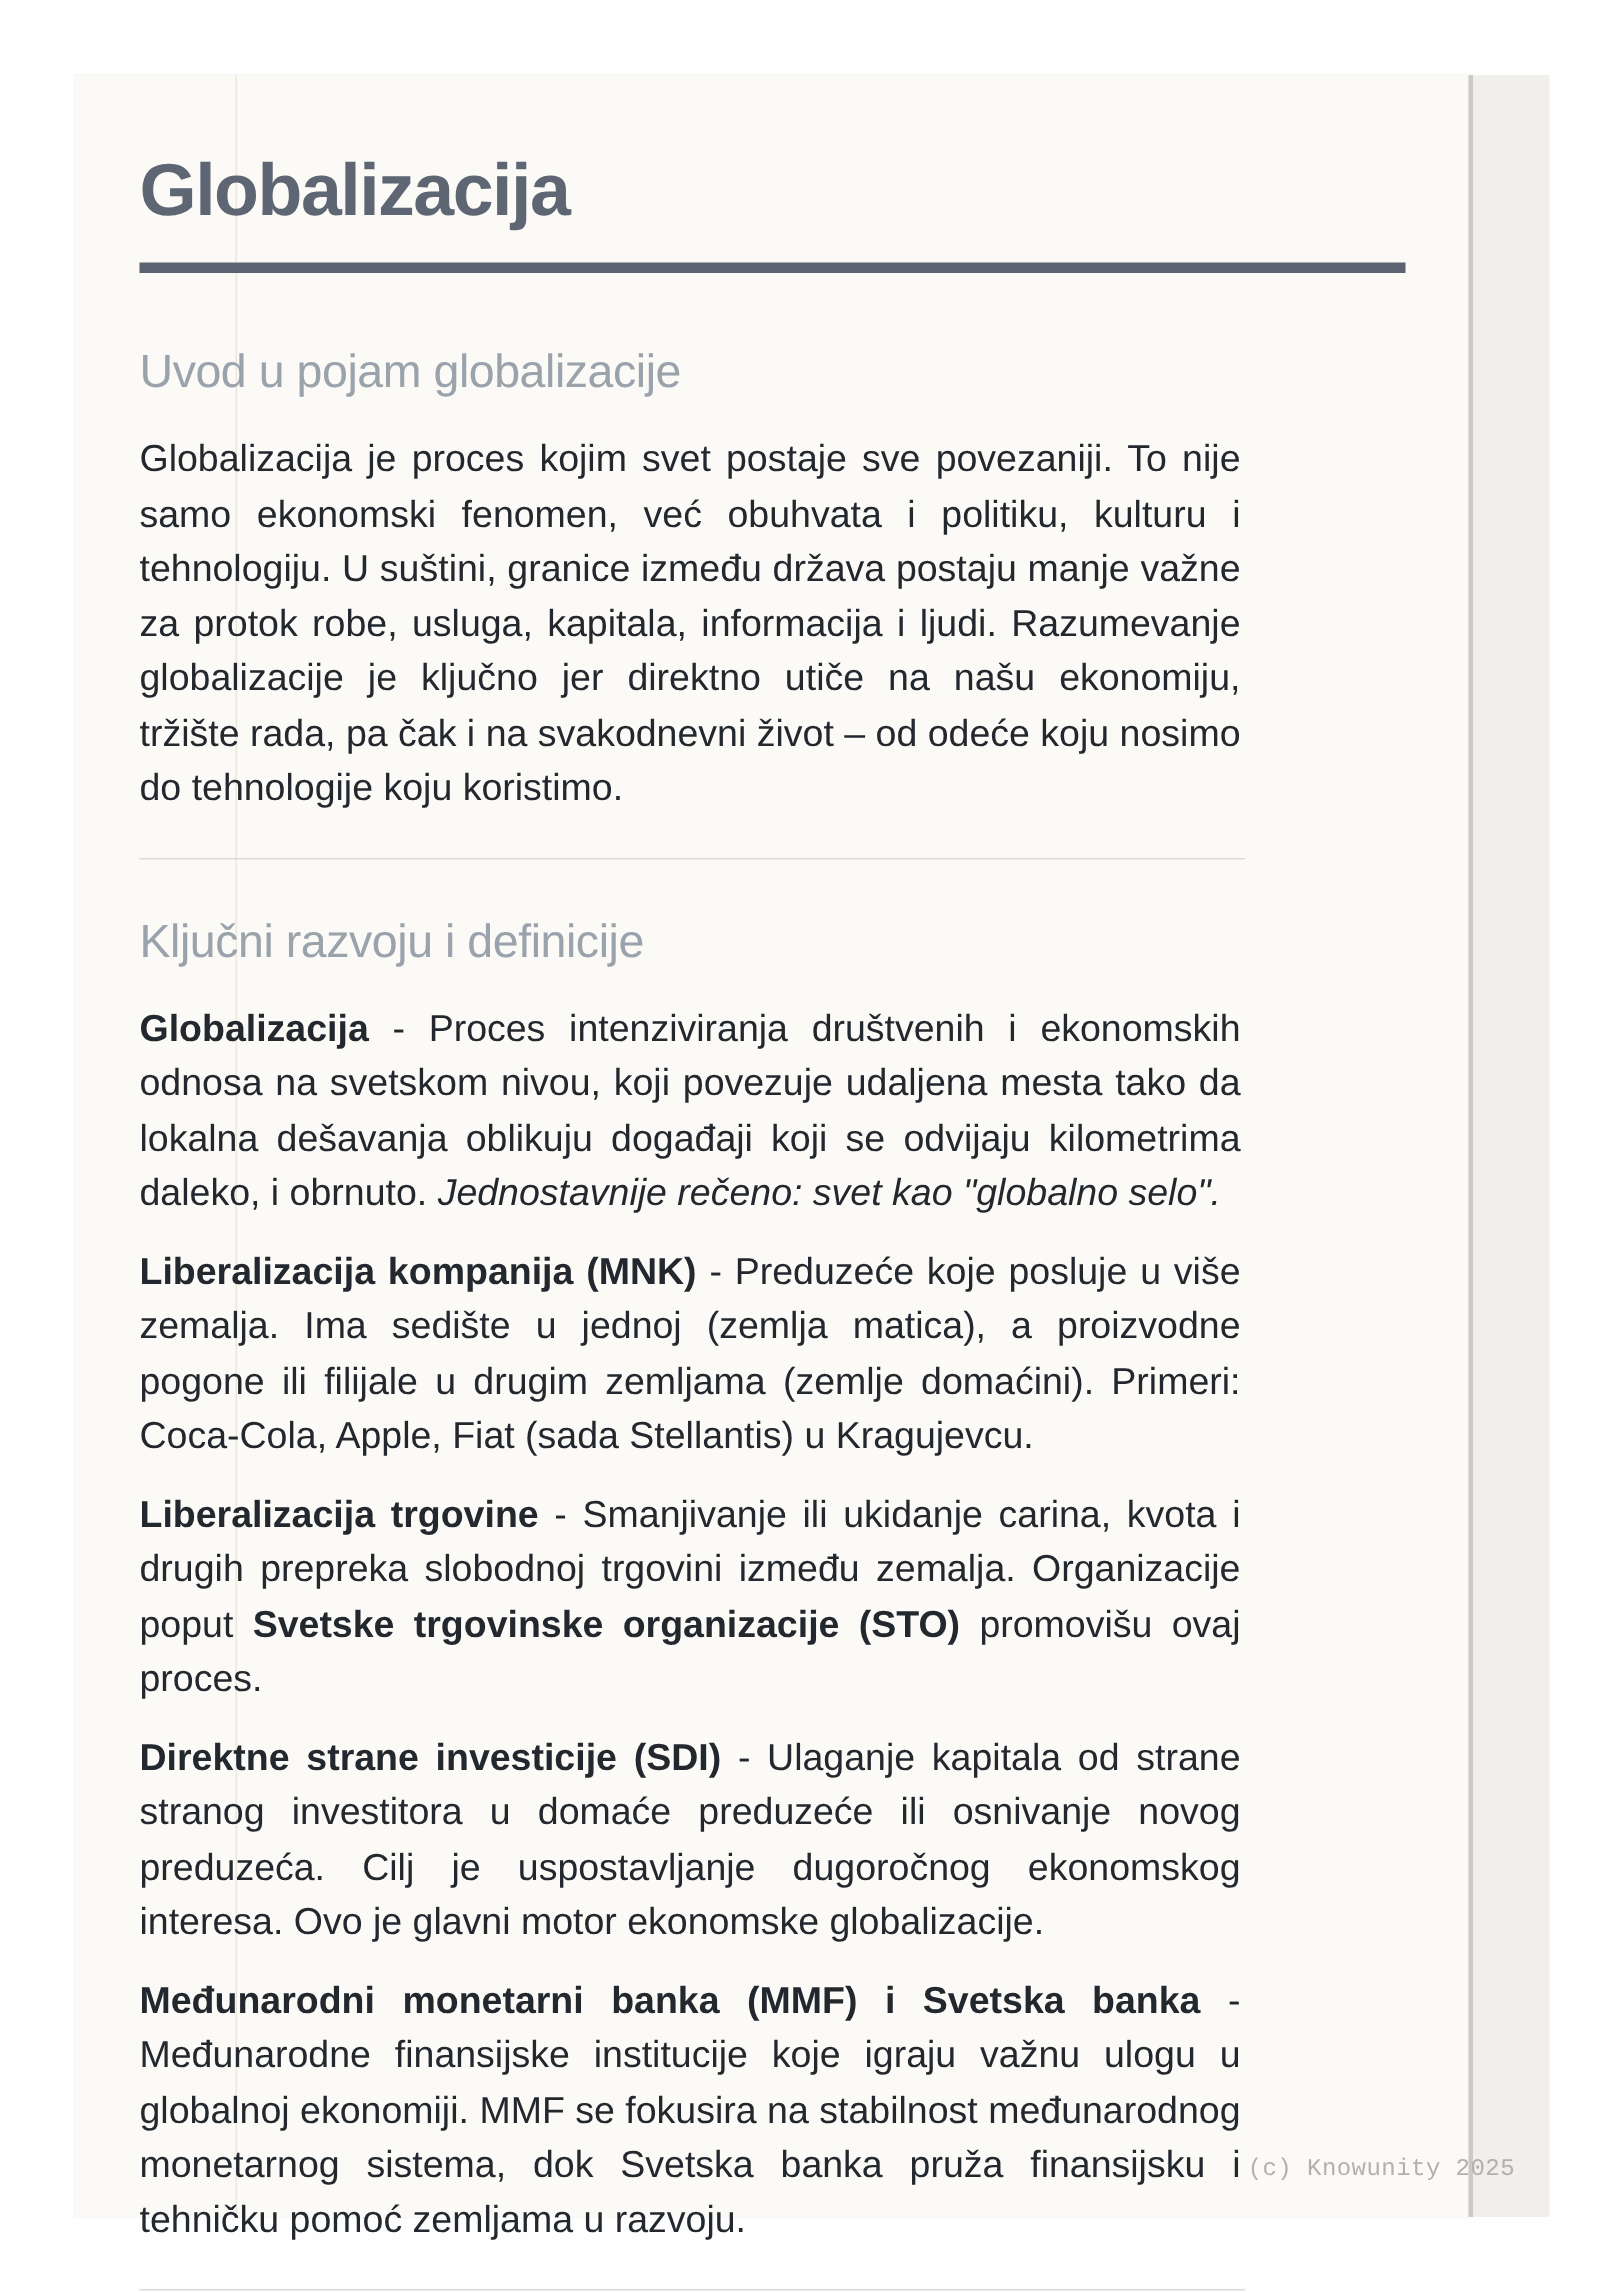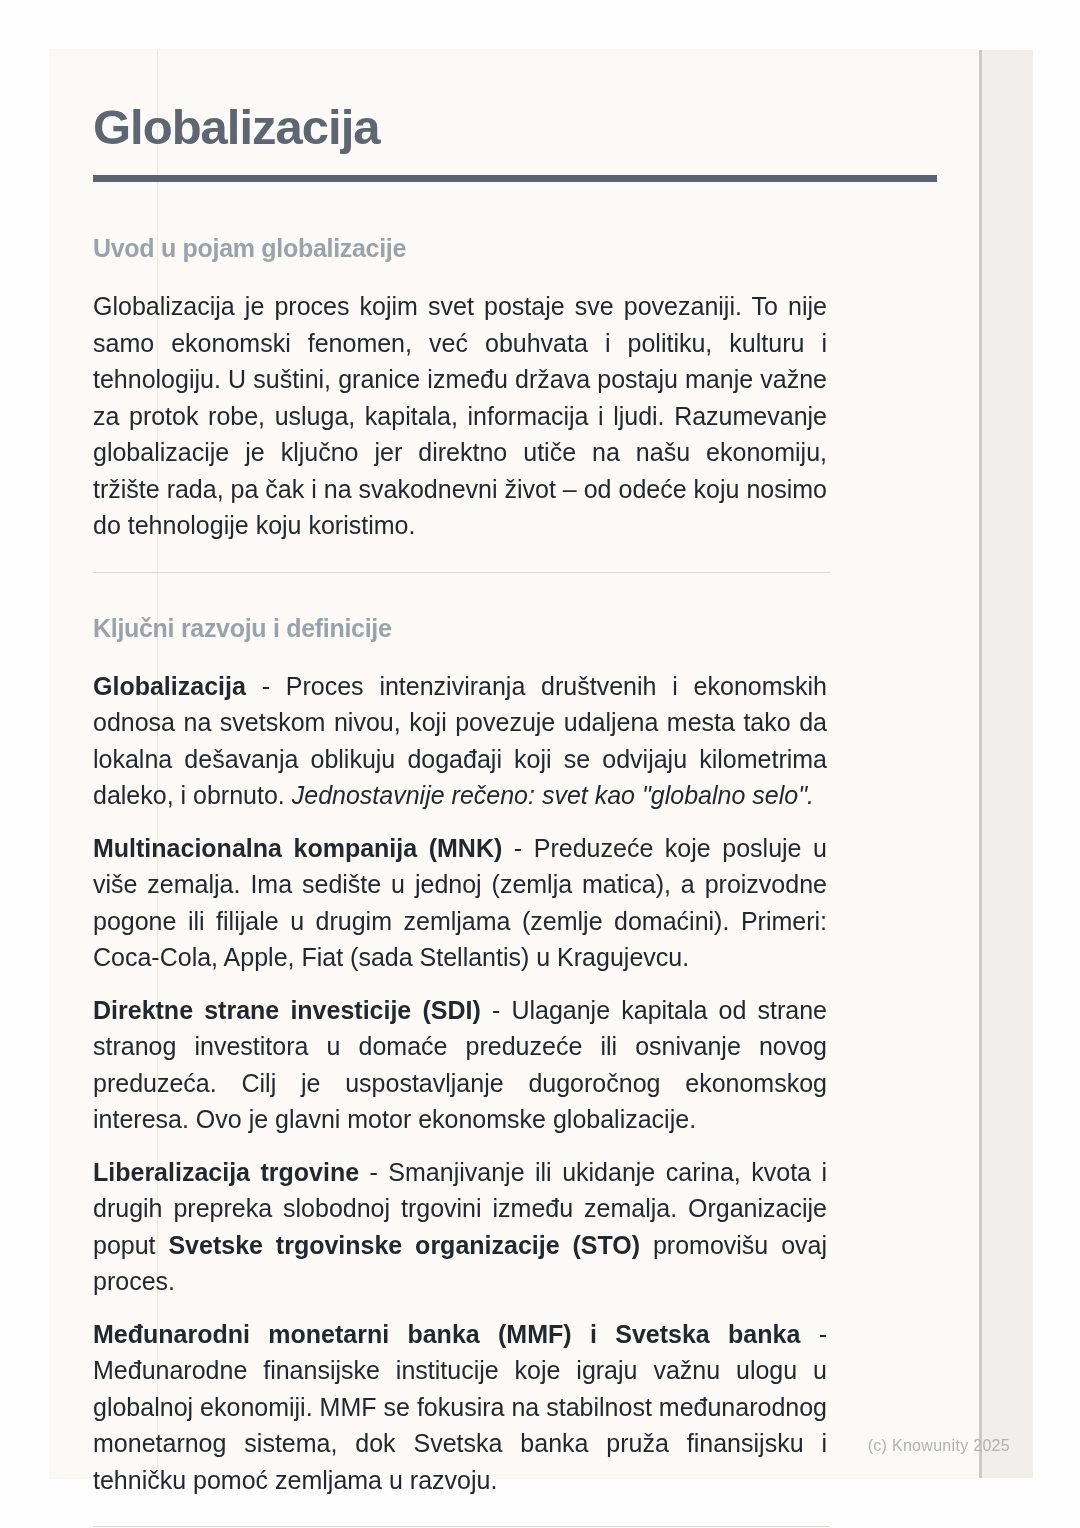--- a/index.html
+++ b/index.html
@@ -55,23 +55,23 @@
     letter-spacing: -1px;
     color: var(--color-title);
   }
   .title-rule {
     margin-top: 21px;
     width: 844px;
     height: 7px;
     background: var(--color-rule);
   }
   .section-heading {
-    font-size: 25px;
+    font-size: 31px;
     line-height: 36px;
-    font-weight: 700;
+    font-weight: 400;
     letter-spacing: -0.3px;
     color: var(--color-heading);
   }
   .doc-section:first-child .section-heading { margin-top: 48px; }
   .doc-section + .doc-section .section-heading { margin-top: 37px; }
   .body-para {
     width: 734px;
     margin-top: 22px;
     font-size: 25px;
     line-height: 36.5px;
@@ -99,20 +99,21 @@
     border-left: 3px solid var(--color-next-page-edge);
   }
   .page-footer {
     position: absolute;
     top: 1437px;
     right: 70px;
     font-size: 16px;
     letter-spacing: 0.3px;
     color: var(--color-footer-text);
     z-index: 2;
+    font-family: Liberation Mono, monospace;
   }
 </style>
 </head>
 <body>
 
 <div class="viewport">
 
   <div class="doc-page">
     <div class="margin-line"></div>
     <div class="page-content">
@@ -120,23 +121,23 @@
       <div class="title-rule"></div>
       <div id="sections">
           <section class="doc-section">
             <h2 class="section-heading">Uvod u pojam globalizacije</h2>
             <p class="body-para"><span class="seg-regular">Globalizacija je proces kojim svet postaje sve povezaniji. To nije samo ekonomski fenomen, već obuhvata i politiku, kulturu i tehnologiju. U suštini, granice između država postaju manje važne za protok robe, usluga, kapitala, informacija i ljudi. Razumevanje globalizacije je ključno jer direktno utiče na našu ekonomiju, tržište rada, pa čak i na svakodnevni život – od odeće koju nosimo do tehnologije koju koristimo.</span></p>
             <hr class="divider">
           </section>
           <section class="doc-section">
             <h2 class="section-heading">Ključni razvoju i definicije</h2>
             <p class="body-para"><span class="seg-bold">Globalizacija</span><span class="seg-regular"> - Proces intenziviranja društvenih i ekonomskih odnosa na svetskom nivou, koji povezuje udaljena mesta tako da lokalna dešavanja oblikuju događaji koji se odvijaju kilometrima daleko, i obrnuto. </span><span class="seg-italic">Jednostavnije rečeno: svet kao "globalno selo".</span></p>
-            <p class="body-para"><span class="seg-bold">Multinacionalna kompanija (MNK)</span><span class="seg-regular"> - Preduzeće koje posluje u više zemalja. Ima sedište u jednoj (zemlja matica), a proizvodne pogone ili filijale u drugim zemljama (zemlje domaćini). Primeri: Coca-Cola, Apple, Fiat (sada Stellantis) u Kragujevcu.</span></p>
+            <p class="body-para"><span class="seg-bold">Liberalizacija kompanija (MNK)</span><span class="seg-regular"> - Preduzeće koje posluje u više zemalja. Ima sedište u jednoj (zemlja matica), a proizvodne pogone ili filijale u drugim zemljama (zemlje domaćini). Primeri: Coca-Cola, Apple, Fiat (sada Stellantis) u Kragujevcu.</span></p>
+            <p class="body-para"><span class="seg-bold">Liberalizacija trgovine</span><span class="seg-regular"> - Smanjivanje ili ukidanje carina, kvota i drugih prepreka slobodnoj trgovini između zemalja. Organizacije poput </span><span class="seg-bold">Svetske trgovinske organizacije (STO)</span><span class="seg-regular"> promovišu ovaj proces.</span></p>
             <p class="body-para"><span class="seg-bold">Direktne strane investicije (SDI)</span><span class="seg-regular"> - Ulaganje kapitala od strane stranog investitora u domaće preduzeće ili osnivanje novog preduzeća. Cilj je uspostavljanje dugoročnog ekonomskog interesa. Ovo je glavni motor ekonomske globalizacije.</span></p>
-            <p class="body-para"><span class="seg-bold">Liberalizacija trgovine</span><span class="seg-regular"> - Smanjivanje ili ukidanje carina, kvota i drugih prepreka slobodnoj trgovini između zemalja. Organizacije poput </span><span class="seg-bold">Svetske trgovinske organizacije (STO)</span><span class="seg-regular"> promovišu ovaj proces.</span></p>
             <p class="body-para"><span class="seg-bold">Međunarodni monetarni banka (MMF) i Svetska banka</span><span class="seg-regular"> - Međunarodne finansijske institucije koje igraju važnu ulogu u globalnoj ekonomiji. MMF se fokusira na stabilnost međunarodnog monetarnog sistema, dok Svetska banka pruža finansijsku i tehničku pomoć zemljama u razvoju.</span></p>
             <hr class="divider">
           </section>
         </div>
     </div>
   </div>
 
   <div class="next-page-edge"></div>
 
   <div class="page-footer">(c) Knowunity 2025</div>

